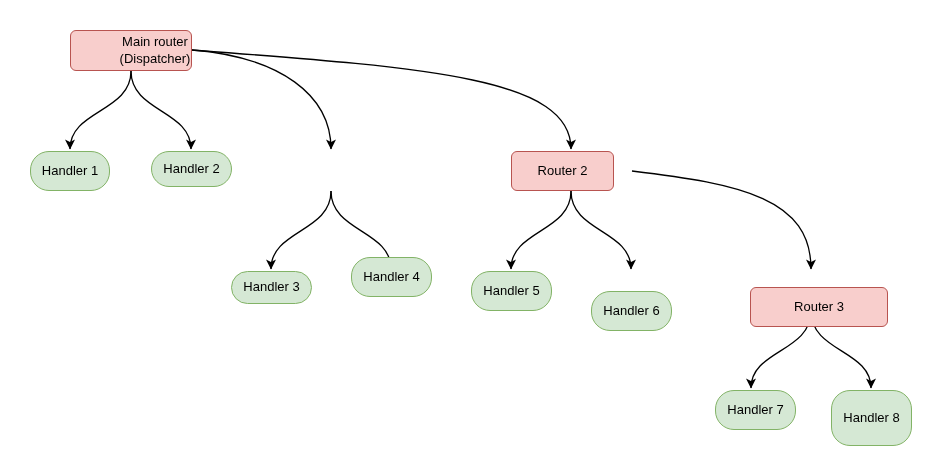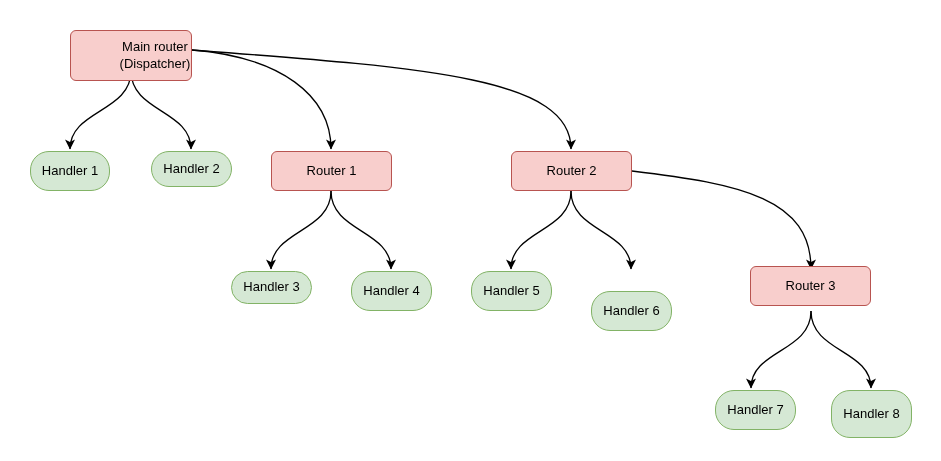--- a/index.html
+++ b/index.html
@@ -67,64 +67,61 @@
     <path class="edge-path" d="M 192 50 C 430 68, 571 78, 571 149" marker-end="url(#arrow)"></path>
     <path class="edge-path" d="M 331 191 C 331 232, 271 230, 271 269" marker-end="url(#arrow)"></path>
     <path class="edge-path" d="M 331 191 C 331 232, 391 230, 391 269" marker-end="url(#arrow)"></path>
     <path class="edge-path" d="M 571 191 C 571 232, 511 230, 511 269" marker-end="url(#arrow)"></path>
     <path class="edge-path" d="M 571 191 C 571 232, 631 230, 631 269" marker-end="url(#arrow)"></path>
     <path class="edge-path" d="M 632 171 C 742 184, 811 199, 811 269" marker-end="url(#arrow)"></path>
     <path class="edge-path" d="M 811 311 C 811 352, 751 350, 751 388" marker-end="url(#arrow)"></path>
     <path class="edge-path" d="M 811 311 C 811 352, 871 350, 871 388" marker-end="url(#arrow)"></path>
   </svg>
 
-  <div class="node router" style="left:70px; top:30px; width:122px; height:51px;padding-left:48px;">
+  <div class="node router" style="left:70px; top:30px; width:122px; height:41px;padding-left:48px;">
     <div>
       <div>Main router</div>
       <div>(Dispatcher)</div>
     </div>
   </div>
 
   <div class="node handler" style="left:30px; top:151px; width:80px; height:40px;">
     <span>Handler 1</span>
   </div>
 
   <div class="node handler" style="left:151px; top:151px; width:81px; height:36px;">
     <span>Handler 2</span>
   </div>
 
-  <div class="node router" style="left:271px; top:151px; width:121px; height:40px;">
-    <span>Router 1</span>
-  </div>
 
-  <div class="node router" style="left:511px; top:151px; width:121px; height:40px;">
+  <div class="node router" style="left:511px; top:151px; width:103px; height:40px;">
     <span>Router 2</span>
   </div>
 
   <div class="node handler" style="left:231px; top:271px; width:81px; height:33px;">
     <span>Handler 3</span>
   </div>
 
-  <div class="node handler" style="left:351px; top:271px; width:81px; height:40px;justify-content:center;">
+  <div class="node handler" style="left:351px; top:257px; width:81px; height:40px;justify-content:center;">
     <span>Handler 4</span>
   </div>
 
   <div class="node handler" style="left:471px; top:271px; width:81px; height:40px;">
     <span>Handler 5</span>
   </div>
 
   <div class="node handler" style="left:591px; top:271px; width:81px; height:40px;margin-top:20px;">
     <span>Handler 6</span>
   </div>
 
-  <div class="node router" style="left:750px; top:266px; width:121px; height:40px;">
+  <div class="node router" style="left:750px; top:287px; width:138px; height:40px;">
     <span>Router 3</span>
   </div>
 
   <div class="node handler" style="left:715px; top:390px; width:81px; height:40px;">
     <span>Handler 7</span>
   </div>
 
-  <div class="node handler" style="left:831px; top:390px; width:81px; height:48px;">
+  <div class="node handler" style="left:831px; top:390px; width:81px; height:56px;">
     <span>Handler 8</span>
   </div>
 
 </div>
 
 </body></html>

